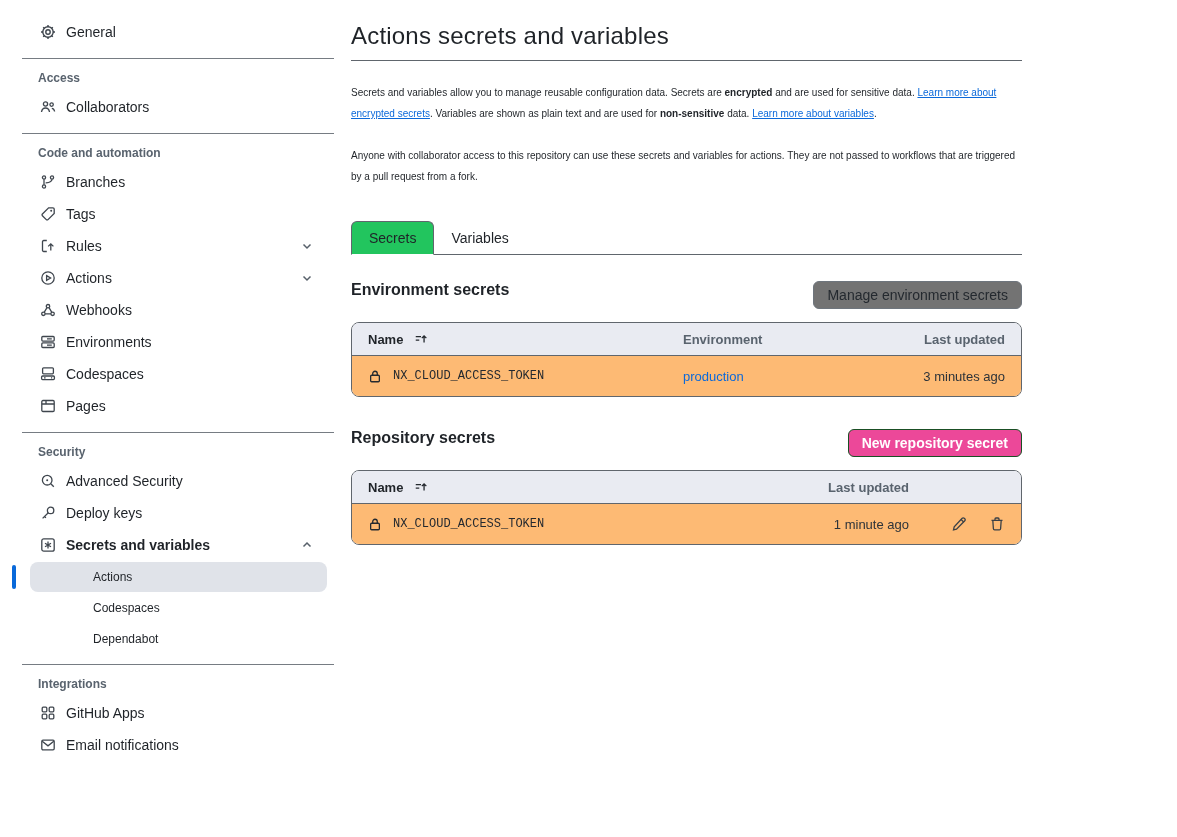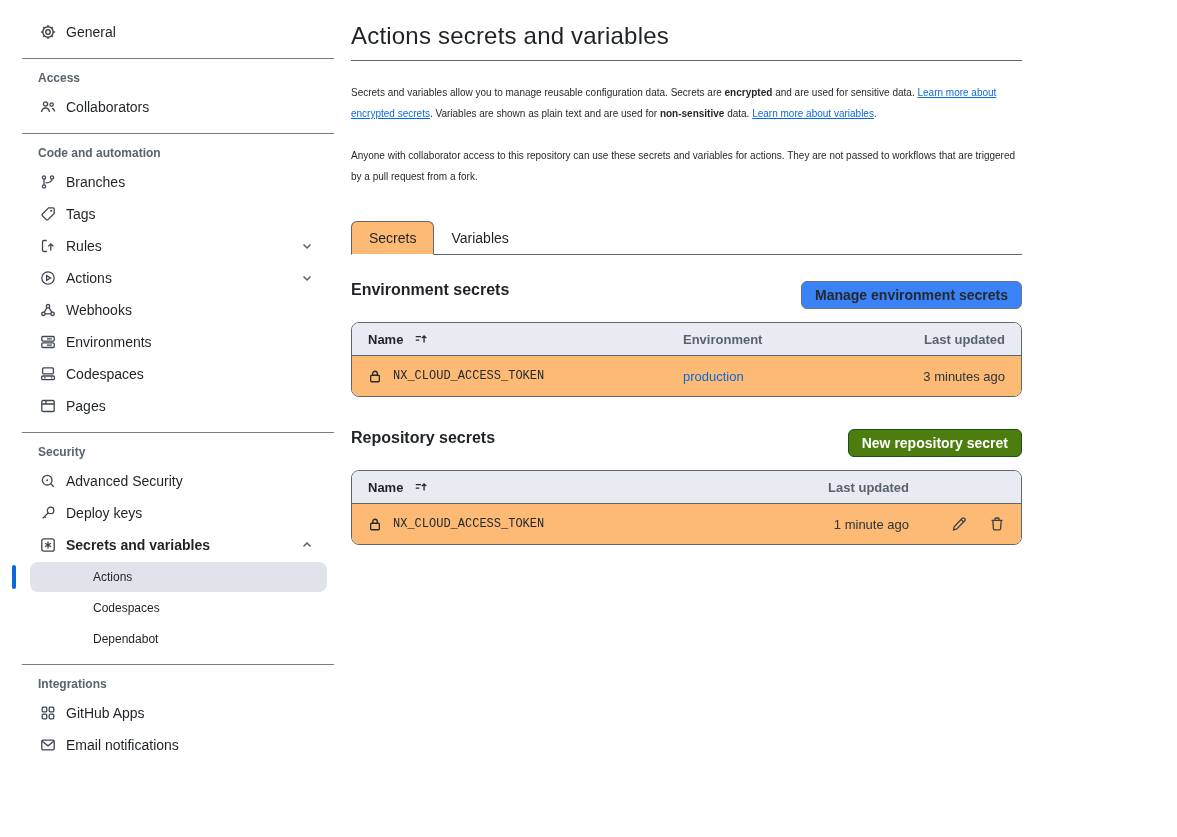--- a/index.html
+++ b/index.html
@@ -27,29 +27,29 @@
   .main { margin-left:17px; width:767px; padding-top:22px; }
   .page-title { font-size:24px; font-weight:500; letter-spacing:.2px; }
   .title-rule { border:none; border-top:1px solid #60666d; margin-top:10px; }
   .para { font-size:10px; line-height:21px; margin-top:21px; }
   .para .b { font-weight:700; }
   .para .lnk { color:#0b69da; text-decoration:underline; cursor:pointer; }
 
   
   .tabstrip { margin-top:31px; border-bottom:1px solid #60666d; display:flex; align-items:flex-end; height:37px; }
   .tab { font-size:14px; padding:8px 17px; cursor:pointer; }
-  .tab.active { background:#fdba74; border:1px solid #60666d; border-bottom:1px solid #fff;
+  .tab.active { background:#22c55e; border:1px solid #60666d; border-bottom:1px solid #fff;
                 border-radius:6px 6px 0 0; margin-bottom:-1px; }
 
   
   .sec-head { display:flex; justify-content:space-between; align-items:flex-start; margin-top:26px; height:29px; }
   .sec-title { font-size:16px; font-weight:700; }
-  .btn-secondary { font-size:14px; font-weight:700; color:#24292f; background:#3b82f6;
+  .btn-secondary { font-size:14px; font-weight:400; color:#24292f; background:#737373;
                    border:1px solid #6e757d; border-radius:6px; padding:5px 13px; cursor:pointer; }
-  .btn-primary { font-size:14px; font-weight:700; color:#ffffff; background:#4d7c0f;
+  .btn-primary { font-size:14px; font-weight:700; color:#ffffff; background:#ec4899;
                  border:1px solid #1a4f24; border-radius:6px; padding:5px 13px; cursor:pointer; }
 
   
   .tbl { margin-top:12px; border:1px solid #60666d; border-radius:8px; overflow:hidden; }
   .tbl-header { background:#e9ebf2; border-bottom:1px solid #60666d; display:grid; align-items:center;
                 padding:3px 16px; height:33px; font-size:13px; font-weight:700; }
   .tbl-row { background:#fdba74; display:grid; align-items:center; padding:0 16px; height:40px; font-size:13px; }
   .t1 .tbl-header, .t1 .tbl-row { grid-template-columns:315px 1fr 160px; }
   .t2 .tbl-header, .t2 .tbl-row { grid-template-columns:1fr 130px 96px; }
   .col-muted { color:#59636e; }

